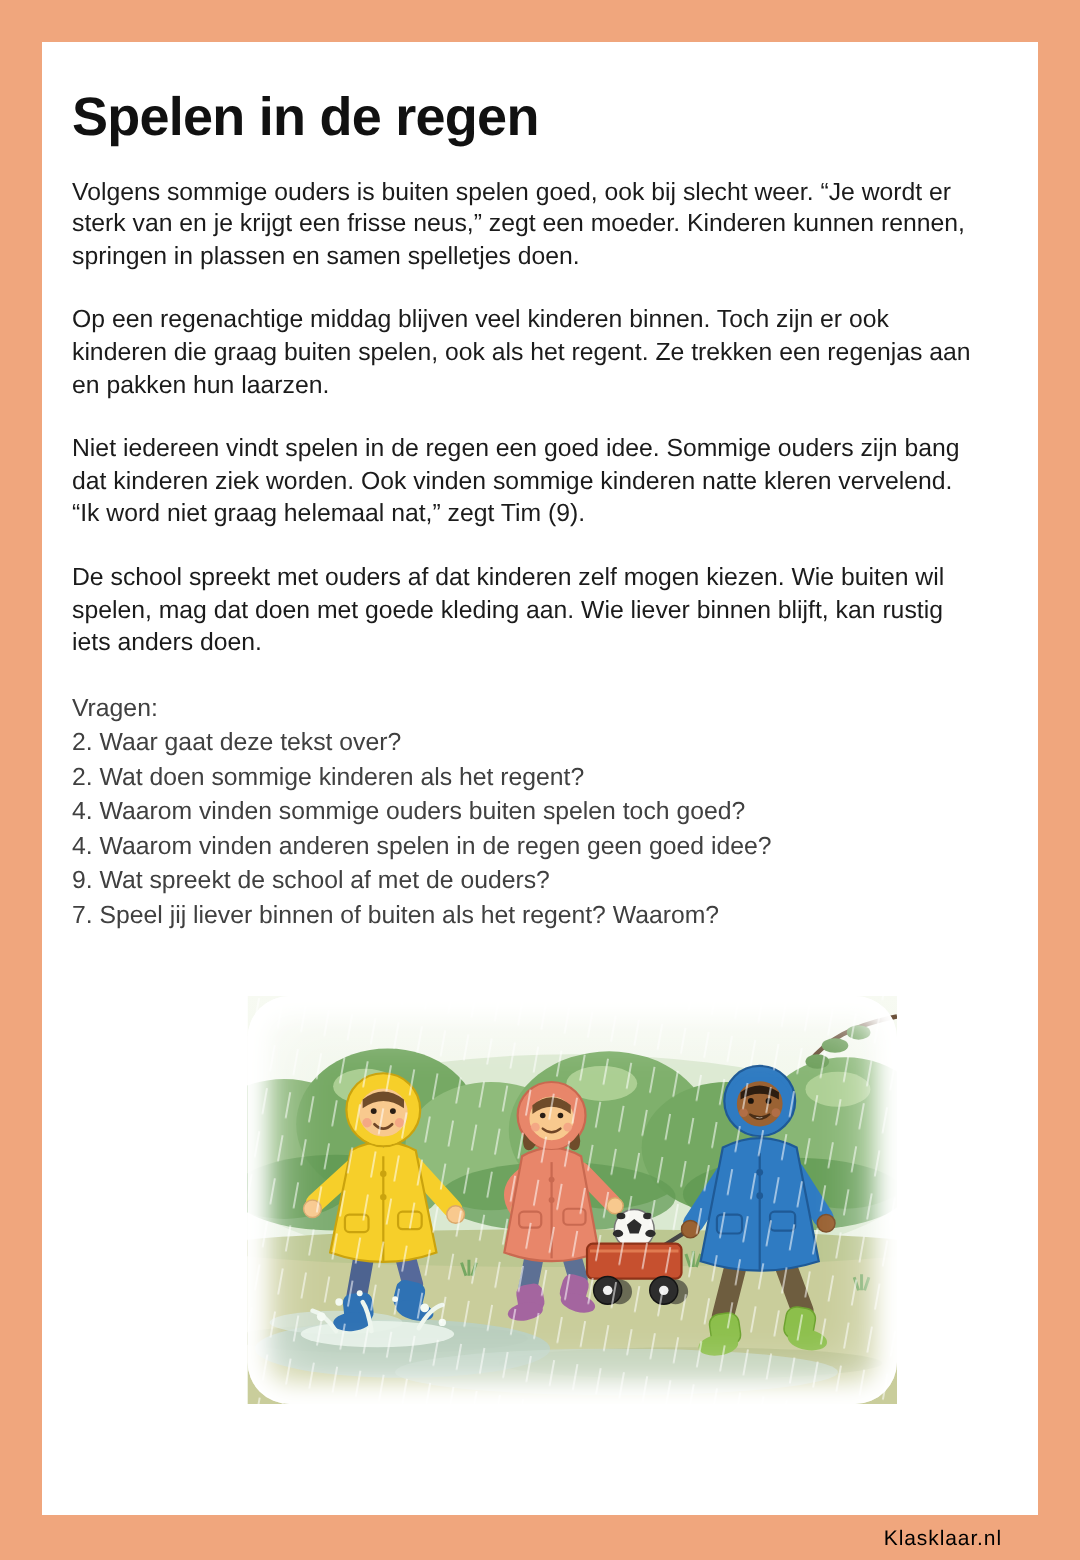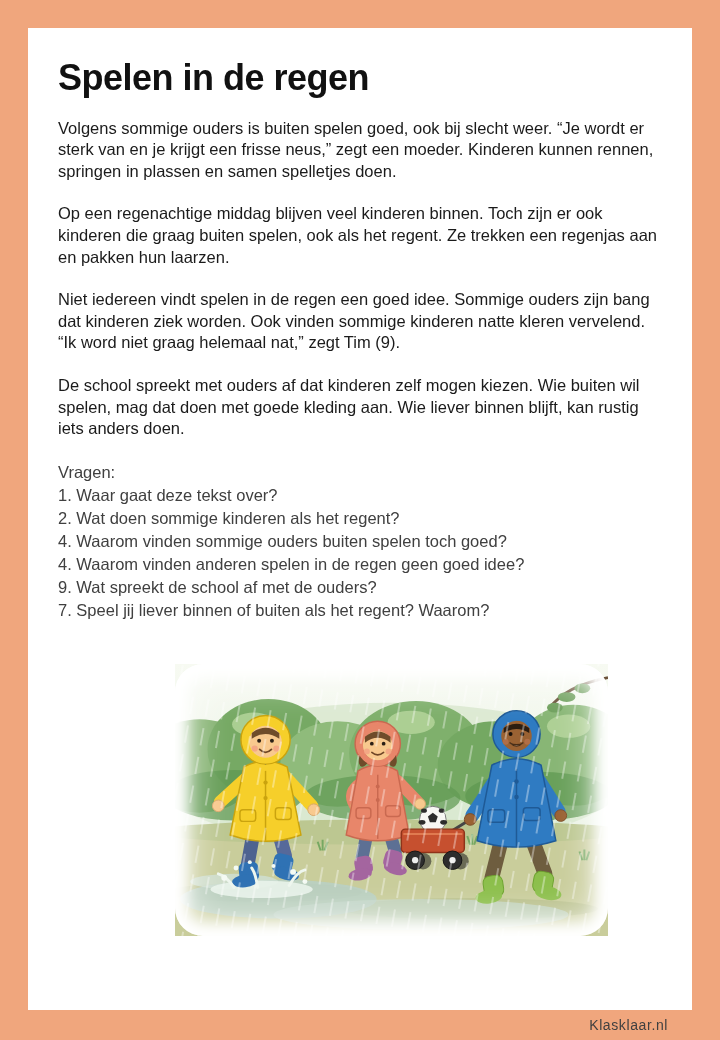--- a/index.html
+++ b/index.html
@@ -3,42 +3,42 @@
 <meta charset="utf-8">
 <style>
   html,body{margin:0;padding:0;}
   .sheet{
     position:relative;width:720px;height:1040px;background:#F0A67D;
     font-family:"Liberation Sans",sans-serif;overflow:hidden;
   }
   .page{
     position:absolute;left:28px;top:28px;width:664px;height:982px;background:#FFFFFF;
   }
-  .content{padding:18px 34px 0 30px;}
+  .content{padding:18px 34px 0 20px;}
   .title{
     margin:12px 0 20px 0;font-size:36px;font-weight:bold;color:#111111;
     letter-spacing:-0.5px;line-height:1.1;
   }
   .body-text p{
     margin:0 0 21px 0;font-size:16.5px;line-height:21.6px;color:#1B1B1B;
     width:600px;
   }
   .questions{font-size:16.5px;line-height:23px;color:#404040;margin-top:0;}
   .questions div{white-space:nowrap;}
   .figure{
     position:relative;width:433px;height:272px;margin:42px 0 0 117px;
   }
   .figure svg{display:block;width:433px;height:272px;}
   .vignette{
     position:absolute;left:0;top:0;right:0;bottom:0;border-radius:28px;
     box-shadow:inset 0 0 14px 12px #FFFFFF, inset 0 0 34px 18px rgba(255,255,255,0.65);
     pointer-events:none;
   }
   .brand{
-    position:absolute;right:52px;bottom:7px;color:#404040;font-size:14px;
+    position:absolute;right:52px;bottom:7px;color:#000000;font-size:14px;
     letter-spacing:0.6px;
   }
 </style>
 </head>
 <body>
 
 <div class="sheet">
   <div class="page">
     <div class="content">
 
@@ -46,21 +46,21 @@
 
       <div class="body-text">
         <p>Volgens sommige ouders is buiten spelen goed, ook bij slecht weer. “Je wordt er sterk van en je krijgt een frisse neus,” zegt een moeder. Kinderen kunnen rennen, springen in plassen en samen spelletjes doen.</p>
         <p>Op een regenachtige middag blijven veel kinderen binnen. Toch zijn er ook kinderen die graag buiten spelen, ook als het regent. Ze trekken een regenjas aan en pakken hun laarzen.</p>
         <p>Niet iedereen vindt spelen in de regen een goed idee. Sommige ouders zijn bang dat kinderen ziek worden. Ook vinden sommige kinderen natte kleren vervelend. “Ik word niet graag helemaal nat,” zegt Tim (9).</p>
         <p>De school spreekt met ouders af dat kinderen zelf mogen kiezen. Wie buiten wil spelen, mag dat doen met goede kleding aan. Wie liever binnen blijft, kan rustig iets anders doen.</p>
       </div>
 
       <div class="questions">
         <div>Vragen:</div>
-        <div>1. Waar gaat deze tekst over?</div>
+        <div>2. Waar gaat deze tekst over?</div>
         <div>2. Wat doen sommige kinderen als het regent?</div>
         <div>4. Waarom vinden sommige ouders buiten spelen toch goed?</div>
         <div>4. Waarom vinden anderen spelen in de regen geen goed idee?</div>
         <div>9. Wat spreekt de school af met de ouders?</div>
         <div>7. Speel jij liever binnen of buiten als het regent? Waarom?</div>
       </div>
 
       <div class="figure" role="img" aria-label="Drie kinderen in regenjassen (geel, roze en blauw) spelen in de regen in plassen; een jongen trekt een rood wagentje met een voetbal.">
         <svg viewBox="0 0 440 280" preserveAspectRatio="none">
           <defs>

